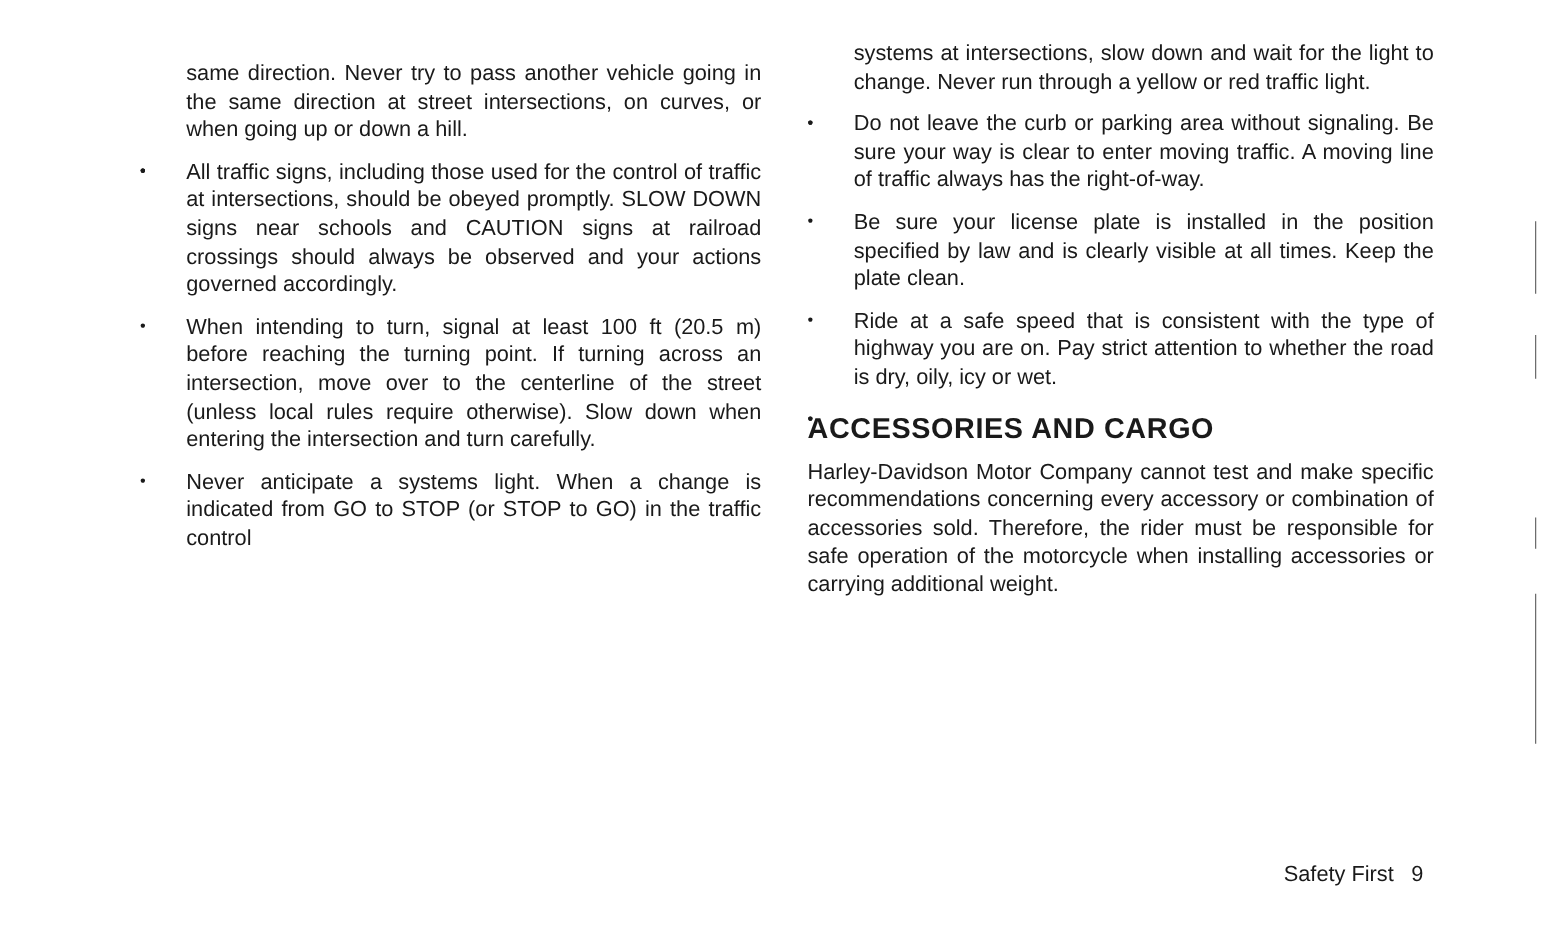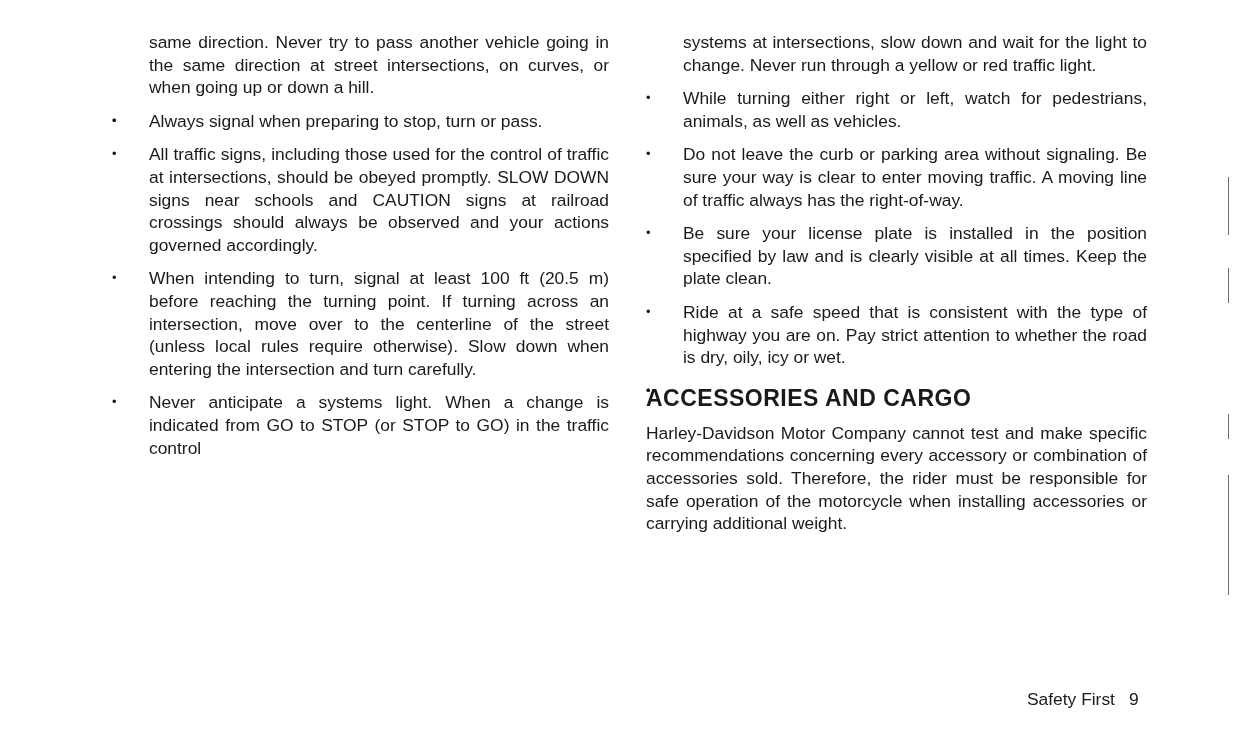--- a/index.html
+++ b/index.html
@@ -17,20 +17,21 @@
       font-size: 17.4px;
       line-height: 22.6px;
     }
     .column {
       position: absolute;
       top: 31px;
     }
     .col-left {
       left: 112px;
       width: 497px;
+      margin-top: 16px;
     }
     .col-right {
       left: 646px;
       width: 501px;
     }
     .para {
       margin: 0;
       text-align: justify;
       padding-left: 37px;
     }
@@ -80,42 +81,40 @@
 <body>
 
 <div class="column col-left">
   <p class="para">same direction. Never try to pass another vehicle going in the same direction at street intersections, on curves, or when going up or down a hill.</p>
 
   <div class="bullet-item">
     <span class="bullet">•</span>
   </div>
   <div class="bullet-item">
     <span class="bullet">•</span>
-    <span>Always signal when preparing to stop, turn or pass.</span>
   </div>
   <div class="bullet-item">
     <span class="bullet">•</span>
     <span>All traffic signs, including those used for the control of traffic at intersections, should be obeyed promptly. SLOW DOWN signs near schools and CAUTION signs at railroad crossings should always be observed and your actions governed accordingly.</span>
   </div>
   <div class="bullet-item">
     <span class="bullet">•</span>
     <span>When intending to turn, signal at least 100 ft (20.5 m) before reaching the turning point. If turning across an intersection, move over to the centerline of the street (unless local rules require otherwise). Slow down when entering the intersection and turn carefully.</span>
   </div>
   <div class="bullet-item">
     <span class="bullet">•</span>
     <span>Never anticipate a systems light. When a change is indicated from GO to STOP (or STOP to GO) in the traffic control</span>
   </div>
 </div>
 
 <div class="column col-right">
   <p class="para">systems at intersections, slow down and wait for the light to change. Never run through a yellow or red traffic light.</p>
 
   <div class="bullet-item">
     <span class="bullet">•</span>
-    <span>While turning either right or left, watch for pedestrians, animals, as well as vehicles.</span>
   </div>
   <div class="bullet-item">
     <span class="bullet">•</span>
     <span>Do not leave the curb or parking area without signaling. Be sure your way is clear to enter moving traffic. A moving line of traffic always has the right-of-way.</span>
   </div>
   <div class="bullet-item">
     <span class="bullet">•</span>
     <span>Be sure your license plate is installed in the position specified by law and is clearly visible at all times. Keep the plate clean.</span>
   </div>
   <div class="bullet-item">

